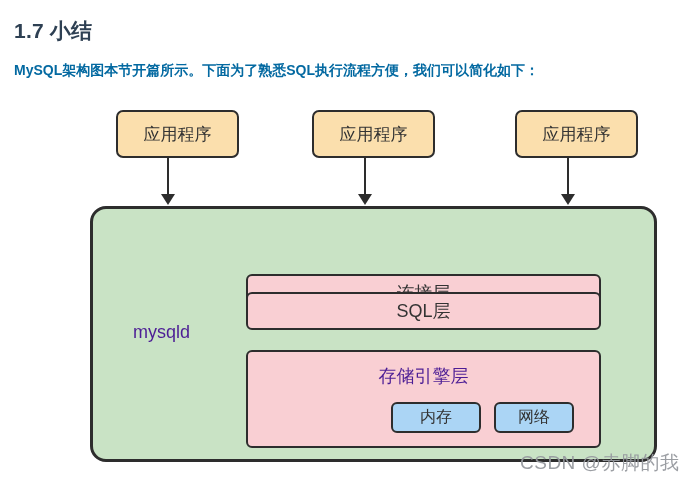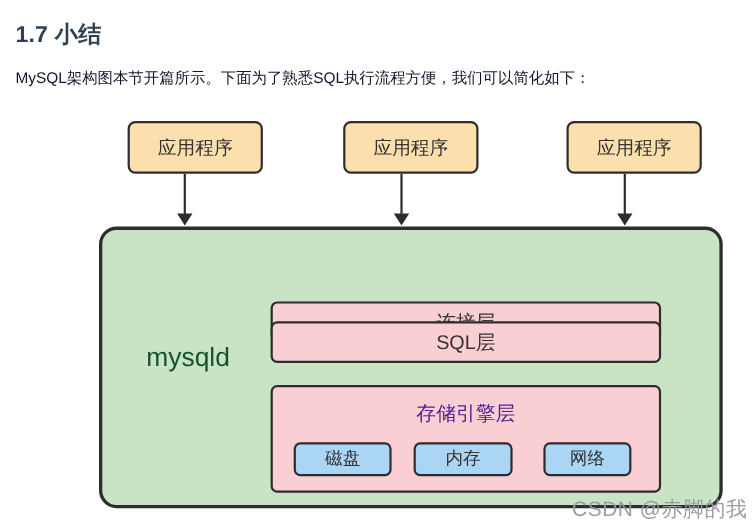--- a/index.html
+++ b/index.html
@@ -10,21 +10,21 @@
   }
   .page { position: absolute; inset: 0; background: #ffffff; }
 
   .heading {
     position: absolute; left: 14px; top: 17px;
     font-size: 21px; font-weight: bold; color: #2e4053;
     letter-spacing: 0.2px;
   }
   .intro {
     position: absolute; left: 14px; top: 60px; width: 660px;
-    font-size: 14px; color: #0f172a; line-height: 20px;
+    font-size: 14px; color: #0369a1; line-height: 20px; font-weight: bold;
   }
 
   
   .app-box {
     position: absolute; top: 110px; width: 123px; height: 48px;
     background: #fbdfad; border: 2.5px solid #2d2d2d; border-radius: 7px;
     display: flex; align-items: center; justify-content: center;
     font-size: 17px; color: #333333;
   }
   .app-box.b1 { left: 116px; }
@@ -49,22 +49,22 @@
   .arrow.a1 { left: 161px; }
   .arrow.a2 { left: 358px; }
   .arrow.a3 { left: 561px; }
 
   
   .mysqld-box {
     position: absolute; left: 90px; top: 206px; width: 567px; height: 256px;
     background: #c9e3c5; border: 3px solid #2d2d2d; border-radius: 16px;
   }
   .mysqld-label {
-    position: absolute; left: 40px; top: 103px;
-    font-size: 24px; color: #14532d;
+    position: absolute; left: 40px; top: 113px;
+    font-size: 18px; color: #4c1d95;
   }
 
   
   .layer {
     position: absolute; left: 153px; width: 355px;
     background: #f9cfd3; border: 2.5px solid #2d2d2d; border-radius: 6px;
     display: flex; align-items: center; justify-content: center;
     font-size: 18px; color: #333333;
   }
   .layer.connection { top: 25px; height: 37px; margin-top: 40px; }
@@ -77,21 +77,21 @@
     position: absolute; left: 0; right: 0; top: 12px;
     text-align: center; font-size: 18px; color: #4c1d95;
   }
   .component {
     position: absolute; top: 50px; height: 31px;
     background: #abd5f5; border: 2.5px solid #2d2d2d; border-radius: 6px;
     display: flex; align-items: center; justify-content: center;
     font-size: 16px; color: #333333;
   }
   .component.c1 { left: 19px;  width: 89px; }
-  .component.c2 { left: 128px; width: 90px; }
+  .component.c2 { left: 143px; width: 90px; }
   .component.c3 { left: 246px; width: 80px; }
 
   .watermark {
     position: absolute; left: 520px; top: 450px;
     font-size: 19px; color: rgba(150, 153, 158, 0.95);
     letter-spacing: 0.5px; white-space: nowrap; z-index: 5;
   }
 </style>
 </head>
 <body>
@@ -131,23 +131,20 @@
     <div class="layer connection">
       <span>连接层</span>
     </div>
 
     <div class="layer sql">
       <span>SQL层</span>
     </div>
 
     <div class="layer storage">
       <div class="storage-label">存储引擎层</div>
-      <div class="component c1">
-        <span>磁盘</span>
-      </div>
       <div class="component c2">
         <span>内存</span>
       </div>
       <div class="component c3">
         <span>网络</span>
       </div>
     </div>
   </div>
 
   <div class="watermark">CSDN @赤脚的我</div>

